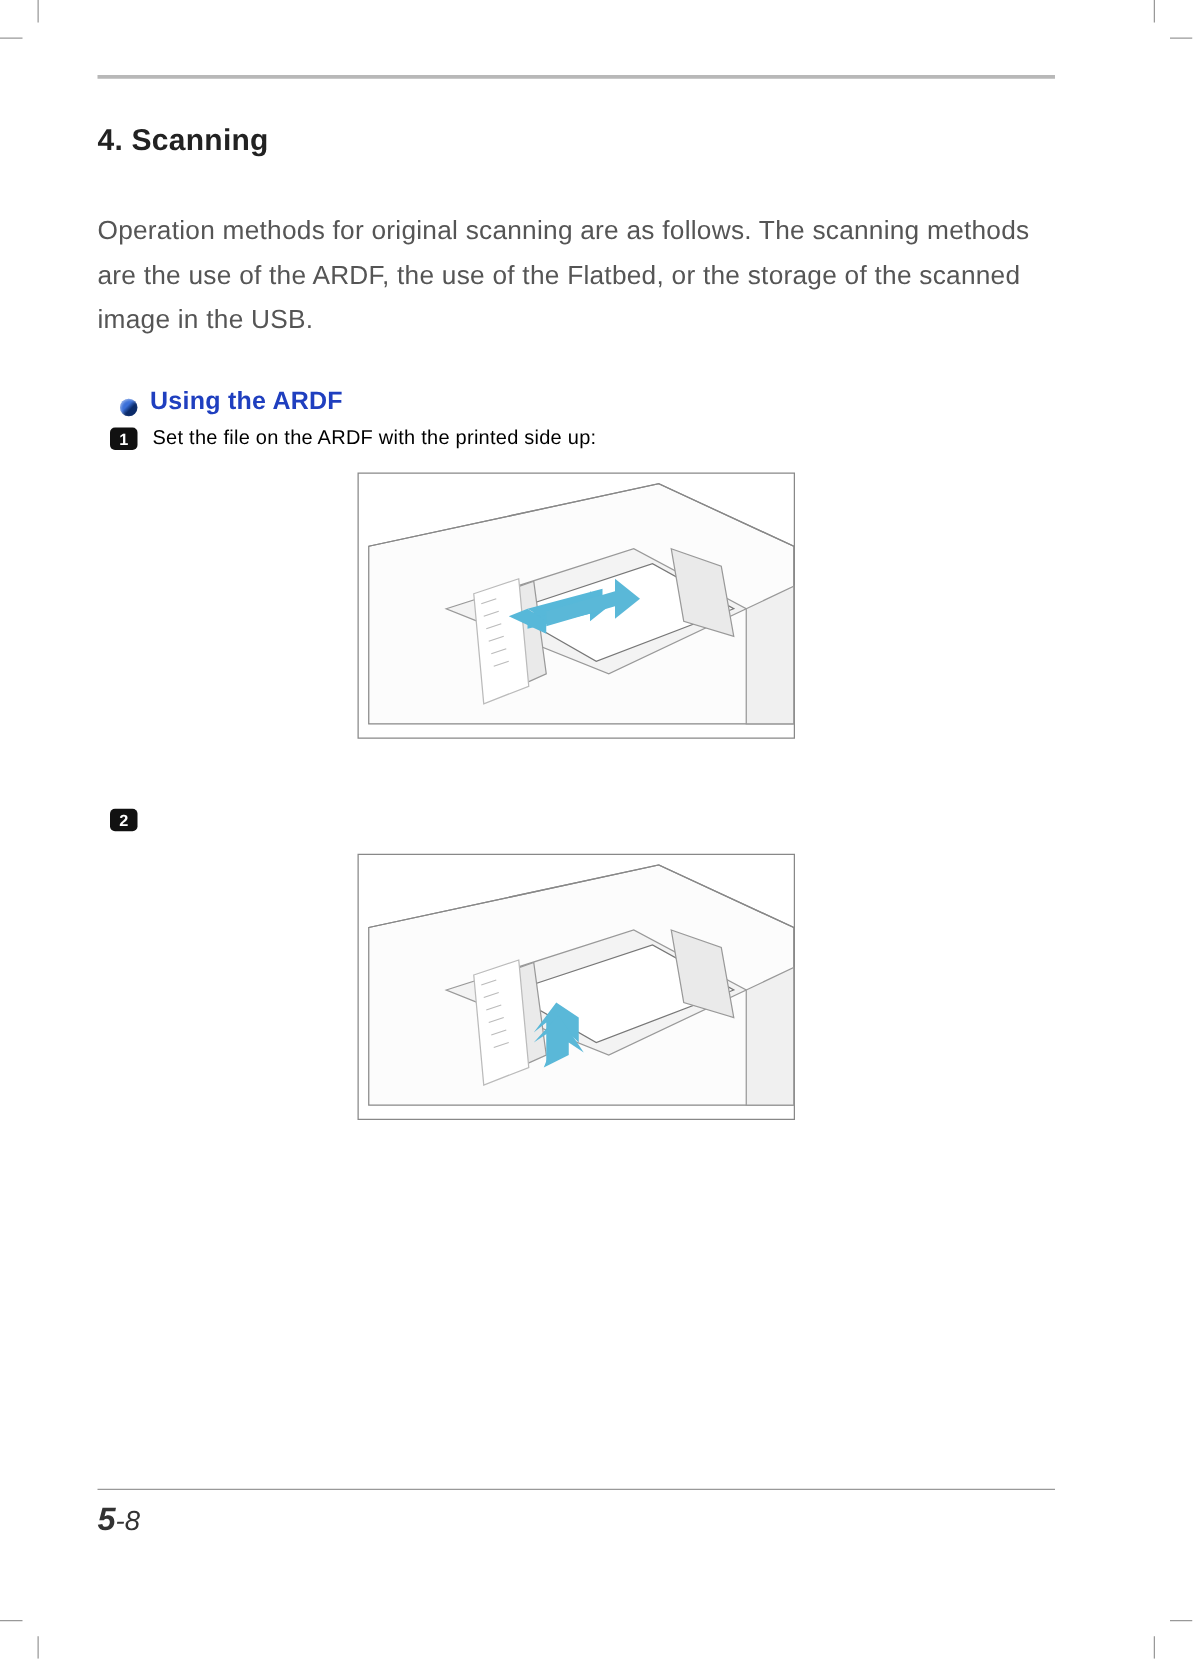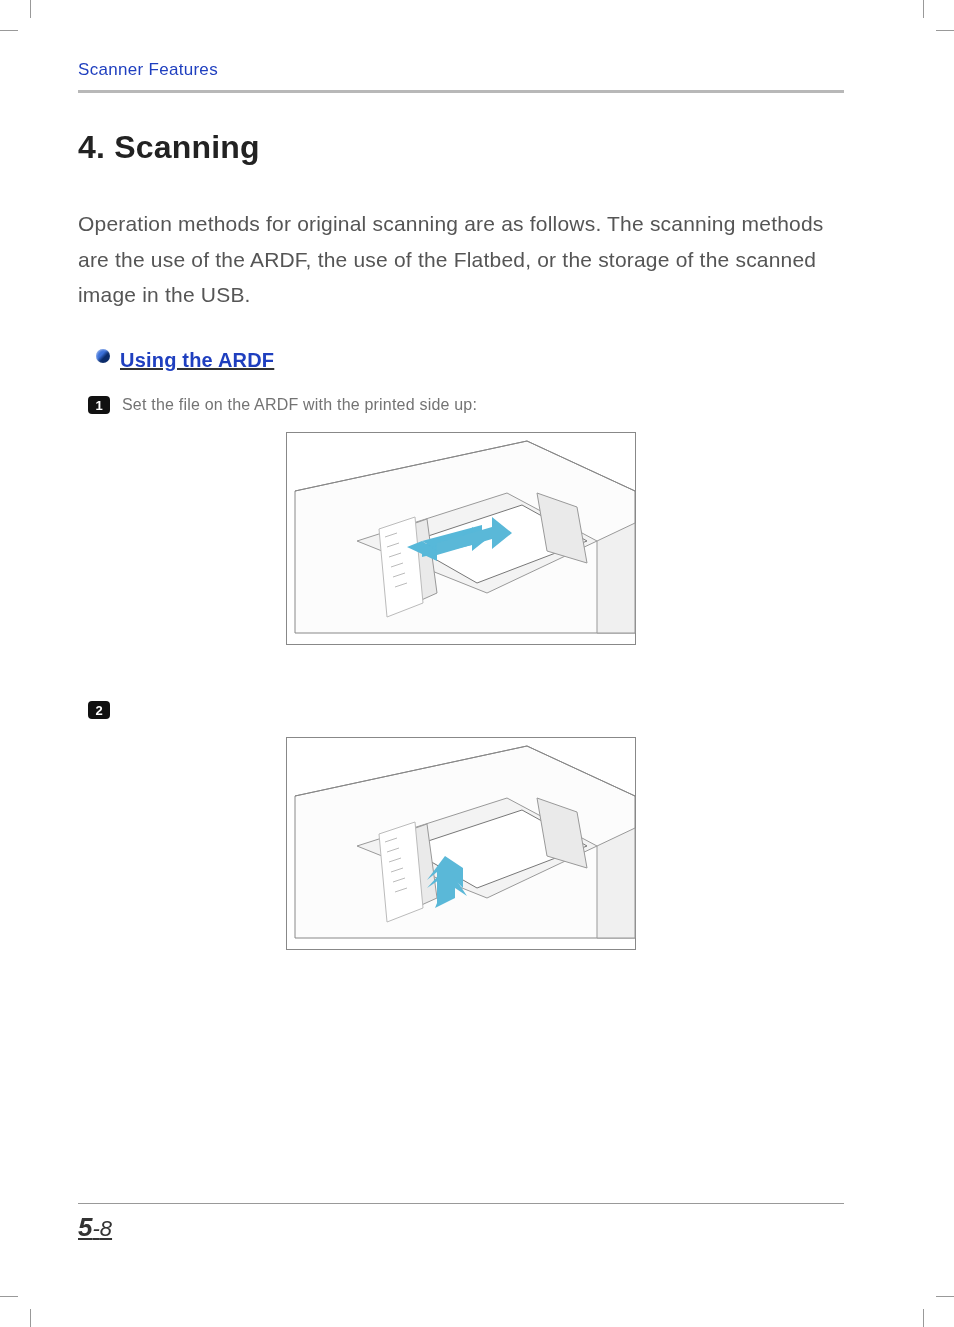--- a/index.html
+++ b/index.html
@@ -40,40 +40,39 @@
       color: #1f3fbf;
       letter-spacing: 0.3px;
       margin-bottom: 10px;
     }
     .head-rule {
       border: none;
       border-top: 3px solid #b8b8b8;
       margin-bottom: 36px;
     }
     .h1 {
-      font-size: 32px;
+      font-size: 24px;
       font-weight: bold;
       color: #222;
       margin-bottom: 40px;
       letter-spacing: 0.2px;
     }
     .intro {
       font-size: 21px;
       color: #555;
       line-height: 1.7;
       letter-spacing: 0.2px;
       margin-bottom: 36px;
     }
     .h2-row {
       display: flex;
-      align-items: flex-start;
+      align-items: flex-end;
       gap: 10px;
-      margin-bottom: 24px;
+      margin-bottom: 9px;
       margin-left: 18px;
-      text-decoration: underline;
     }
     .bullet-icon {
       width: 14px;
       height: 14px;
       border-radius: 50%;
       background: linear-gradient(135deg, #3a6fd8 40%, #0b2b6a 60%);
       box-shadow: inset 1px 1px 2px rgba(255,255,255,0.4);
       flex: 0 0 auto;
     }
     .h2 {
@@ -97,40 +96,39 @@
       height: 18px;
       background: #111;
       color: #fff;
       border-radius: 4px;
       font-size: 13px;
       font-weight: bold;
       flex: 0 0 auto;
     }
     .step-text {
       font-size: 16px;
-      color: #737373;
+      color: #000000;
       letter-spacing: 0.2px;
     }
     .figure-wrap {
       display: flex;
       justify-content: center;
       margin-bottom: 56px;
     }
     .figure {
       border: 1px solid #888;
       width: 350px;
       height: 213px;
       background: #fff;
     }
     .footer {
       position: absolute;
       left: 0;
       right: 0;
-      bottom: 4px;
-      text-decoration: underline;
+      bottom: 16px;
     }
     .foot-rule {
       border: none;
       border-top: 1px solid #999;
       margin-bottom: 8px;
     }
     .page-num {
       font-size: 22px;
       font-style: italic;
     }
@@ -147,21 +145,20 @@
 <div class="crop-mark crop-tl-v"></div>
 <div class="crop-mark crop-tr-h"></div>
 <div class="crop-mark crop-tr-v"></div>
 <div class="crop-mark crop-bl-h"></div>
 <div class="crop-mark crop-bl-v"></div>
 <div class="crop-mark crop-br-h"></div>
 <div class="crop-mark crop-br-v"></div>
 
 <div class="page">
 
-  <div class="running-head">Scanner Features</div>
   <hr class="head-rule">
 
   <h1 class="h1">4. Scanning</h1>
 
   <p class="intro">Operation methods for original scanning are as follows. The scanning methods are the use of the ARDF, the use of the Flatbed, or the storage of the scanned image in the USB.</p>
 
   <div class="h2-row">
     <span class="bullet-icon"></span>
     <span class="h2">Using the ARDF</span>
   </div>

